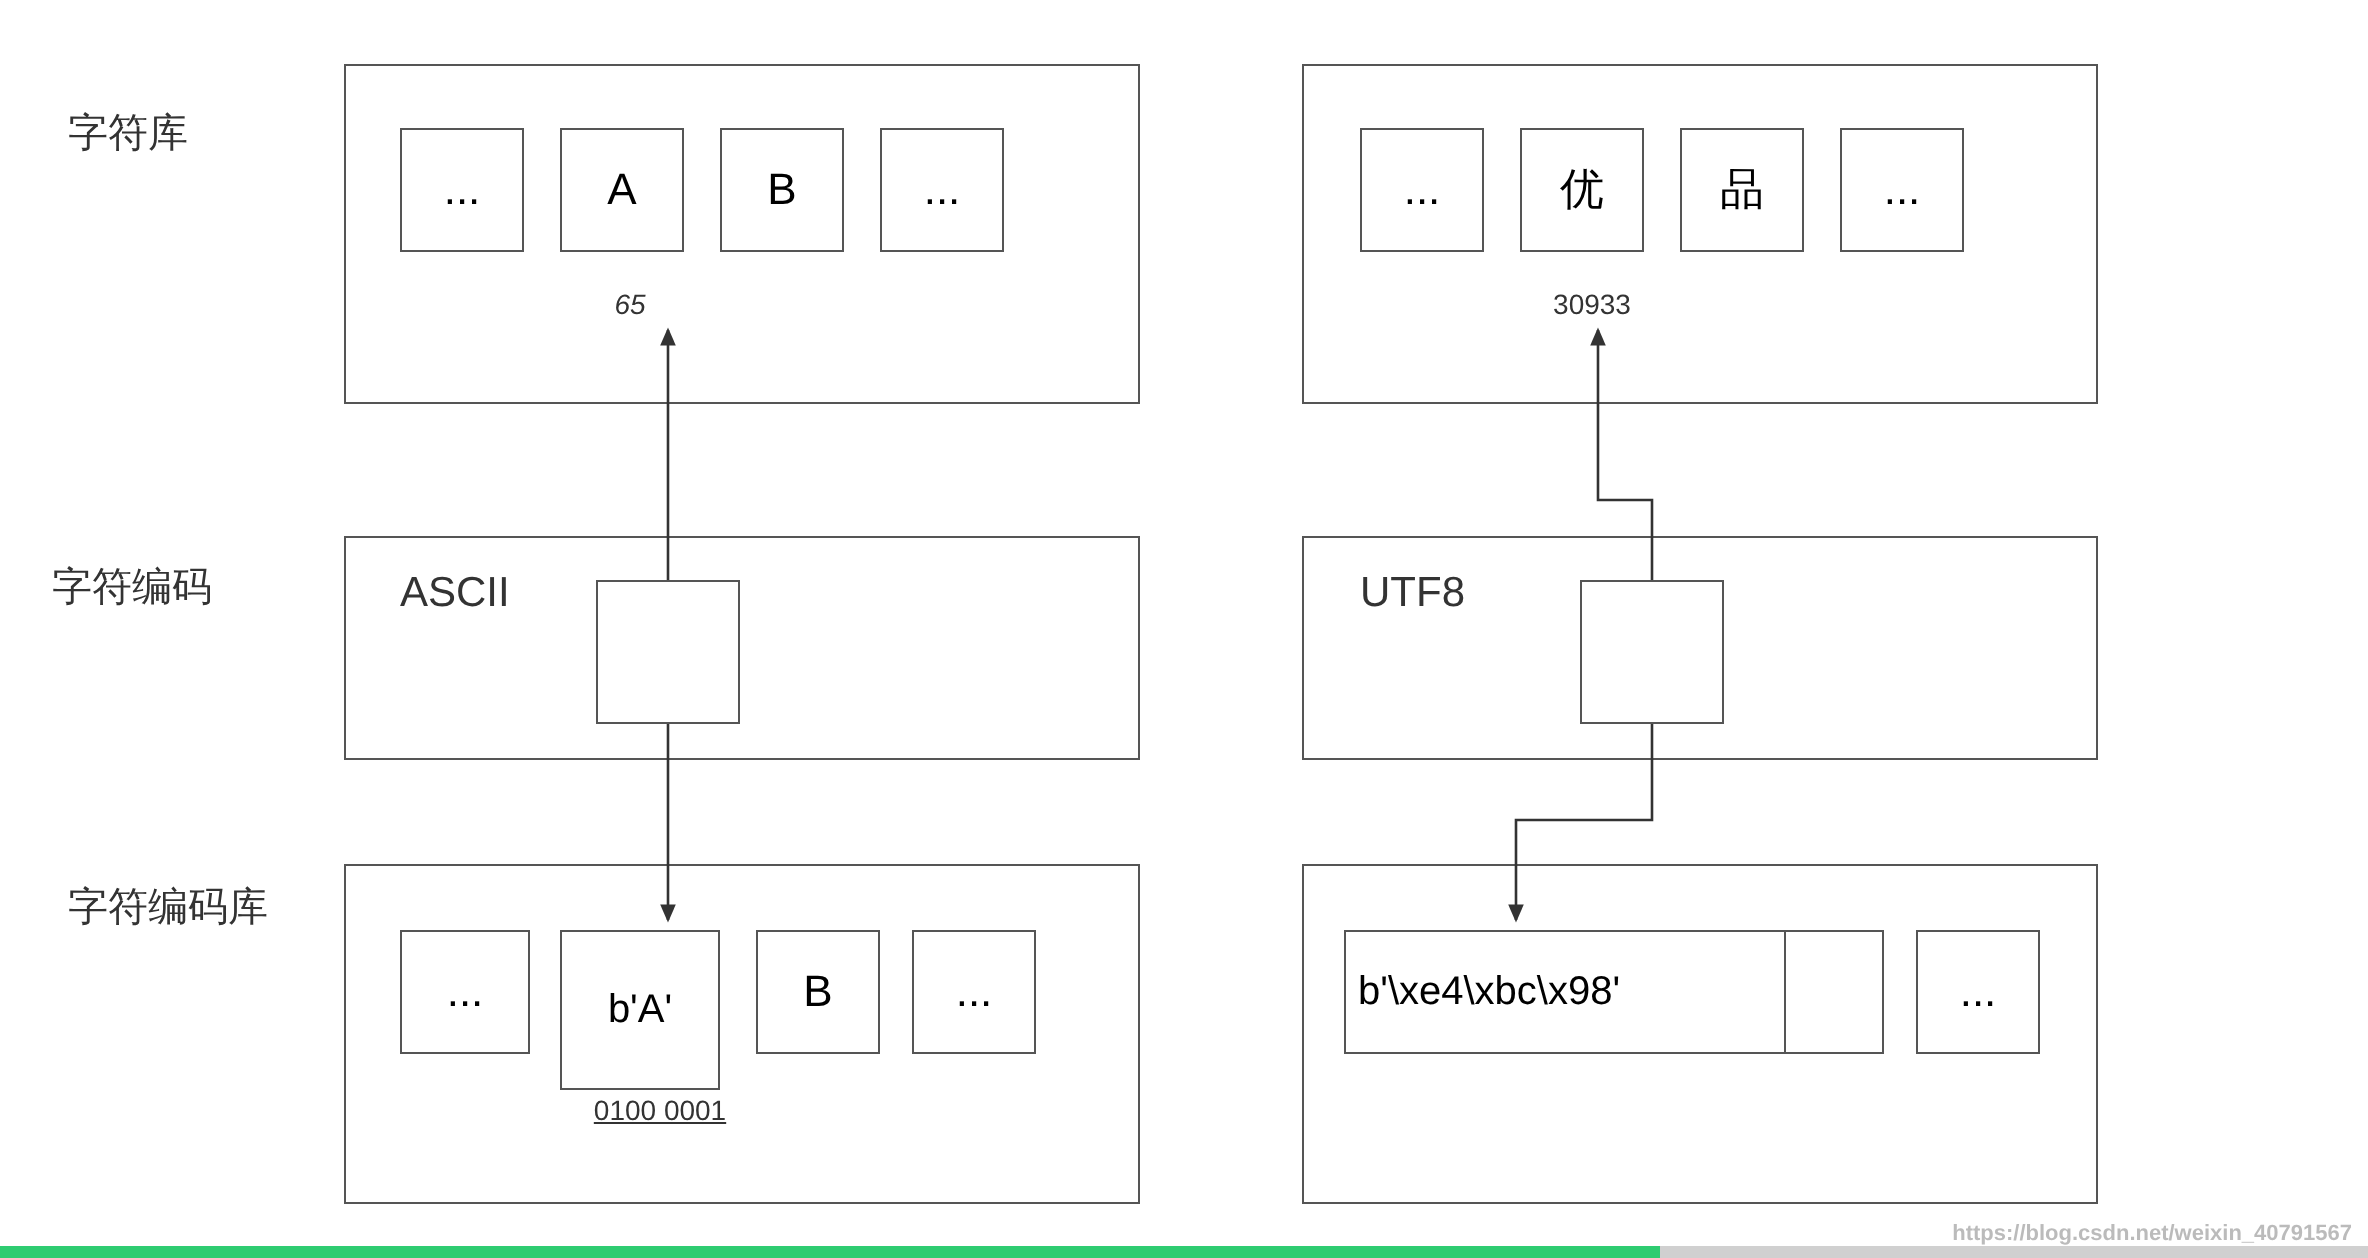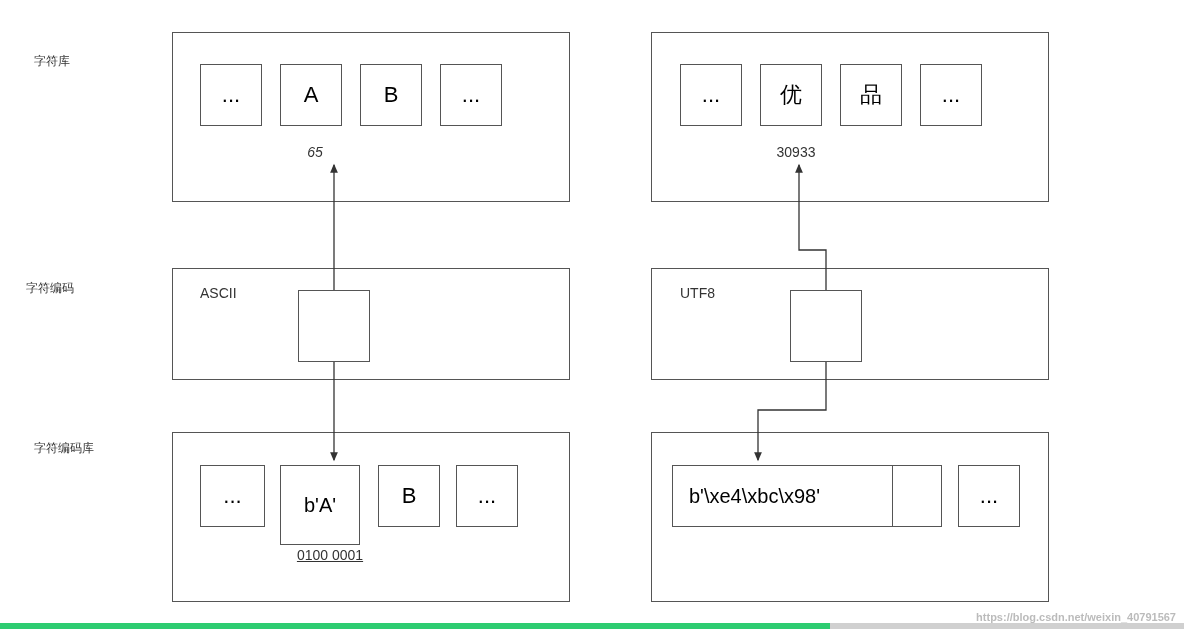--- a/index.html
+++ b/index.html
@@ -6,21 +6,21 @@
     body {
       font-family: Arial, "Microsoft YaHei", sans-serif;
       background: #fff;
       width: 1184px;
       height: 629px;
       position: relative;
       overflow: hidden;
     }
     .row-label {
       position: absolute;
-      font-size: 12px;
+      font-size: 20px;
       color: #333;
     }
     .container {
       position: absolute;
       border: 1.5px solid #555;
       background: #fff;
     }
     .cell {
       position: absolute;
       border: 1.5px solid #555;
@@ -31,21 +31,21 @@
       font-size: 22px;
     }
     .small-label {
       position: absolute;
       font-size: 14px;
       color: #333;
       text-align: center;
     }
     .enc-label {
       position: absolute;
-      font-size: 14px;
+      font-size: 21px;
       color: #333;
     }
     .watermark {
       position: absolute;
       right: 8px;
       bottom: 6px;
       font-size: 11px;
       color: rgba(120,120,120,0.5);
       font-weight: bold;
     }
@@ -101,21 +101,21 @@
 <div class="cell" style="left:760px; top:64px; width:62px; height:62px;">优</div>
 <div class="cell" style="left:840px; top:64px; width:62px; height:62px;">品</div>
 <div class="cell" style="left:920px; top:64px; width:62px; height:62px;">...</div>
 <div class="small-label" style="left:766px; top:144px; width:60px;">30933</div>
 
 <div class="container" style="left:651px; top:268px; width:398px; height:112px;"></div>
 <div class="enc-label" style="left:680px; top:285px;">UTF8</div>
 <div class="cell" style="left:790px; top:290px; width:72px; height:72px;"></div>
 
 <div class="container" style="left:651px; top:432px; width:398px; height:170px;"></div>
-<div class="cell" style="left:672px; top:465px; width:231px; height:62px; font-size:20px; justify-content:flex-start; padding-left:16px;">b'\xe4\xbc\x98'</div>
+<div class="cell" style="left:672px; top:465px; width:231px; height:62px; font-size:20px; justify-content:flex-start; padding-left:6px;">b'\xe4\xbc\x98'</div>
 <div class="cell" style="left:892px; top:465px; width:50px; height:62px;"></div>
 <div class="cell" style="left:958px; top:465px; width:62px; height:62px;">...</div>
 
 <svg class="arrows">
   <defs>
     <marker id="ah" markerWidth="10" markerHeight="10" refX="6" refY="3" orient="auto">
       <path d="M0,0 L7,3 L0,6 Z" fill="#333"></path>
     </marker>
   </defs>
 

